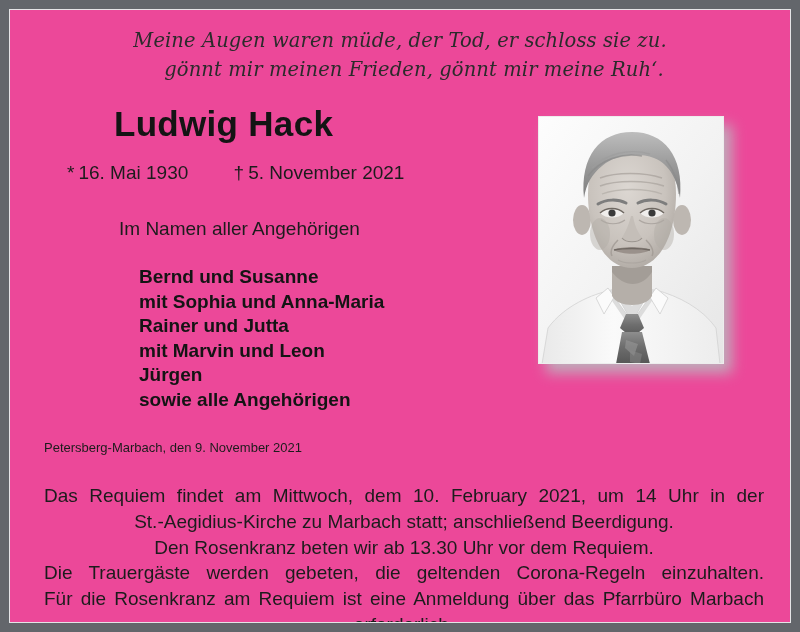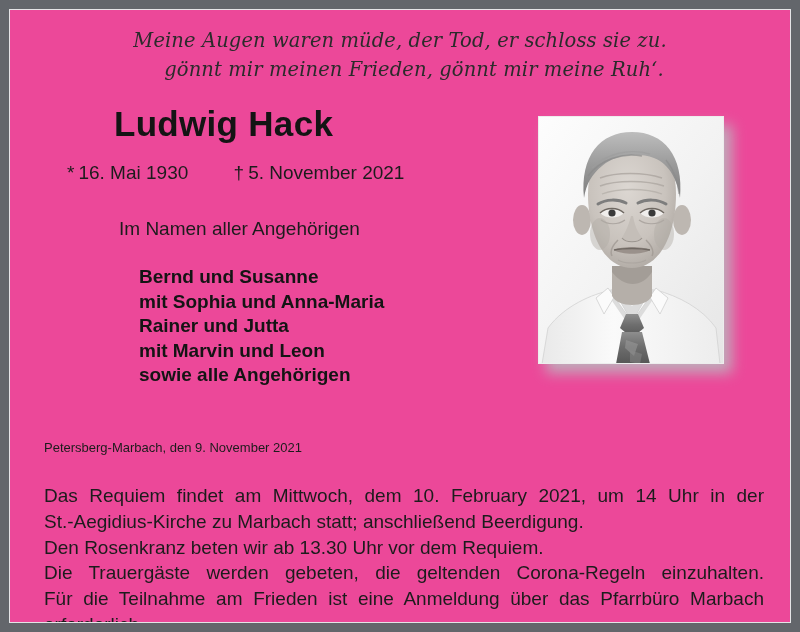--- a/index.html
+++ b/index.html
@@ -114,21 +114,21 @@
     top: 473px;
     width: 720px;
     font-size: 19px;
     line-height: 25.8px;
     color: #1c1c1c;
   }
   .service-details .just {
     text-align: justify;
     text-align-last: justify;
   }
-  .service-details .plain { text-align: left; }
+  .service-details .plain { text-align: center; }
 
   
   .portrait-wrap {
     position: absolute;
     left: 528px;
     top: 106px;
     width: 196px;
     height: 258px;
   }
   .portrait-shadow {
@@ -174,31 +174,32 @@
       </span>
     </div>
 
     <div class="in-name-of">Im Namen aller Angehörigen</div>
 
     <div class="survivors">
       <div>Bernd und Susanne</div>
       <div>mit Sophia und Anna-Maria</div>
       <div>Rainer und Jutta</div>
       <div>mit Marvin und Leon</div>
+      <div>Jürgen</div>
       <div>sowie alle Angehörigen</div>
     </div>
 
     <div class="place-date">Petersberg-Marbach, den 9. November 2021</div>
 
     <div class="service-details">
       <div class="just">Das Requiem findet am Mittwoch, dem 10. February 2021, um 14 Uhr in der</div>
       <div class="plain">St.-Aegidius-Kirche zu Marbach statt; anschließend Beerdigung.</div>
       <div class="plain">Den Rosenkranz beten wir ab 13.30 Uhr vor dem Requiem.</div>
       <div class="just">Die Trauergäste werden gebeten, die geltenden Corona-Regeln einzuhalten.</div>
-      <div class="just">Für die Teilnahme am Frieden ist eine Anmeldung über das Pfarrbüro Marbach</div>
+      <div class="just">Für die Rosenkranz am Requiem ist eine Anmeldung über das Pfarrbüro Marbach</div>
       <div class="plain">erforderlich.</div>
     </div>
 
     <div class="portrait-wrap">
       <div class="portrait-shadow"></div>
       <div class="portrait">
         <svg width="186" height="248" viewBox="0 0 186 248">
           <defs>
             <linearGradient id="bgGrad" x1="0" y1="0" x2="1" y2="1">
               <stop offset="0%" stop-color="#fdfdfd"></stop>

